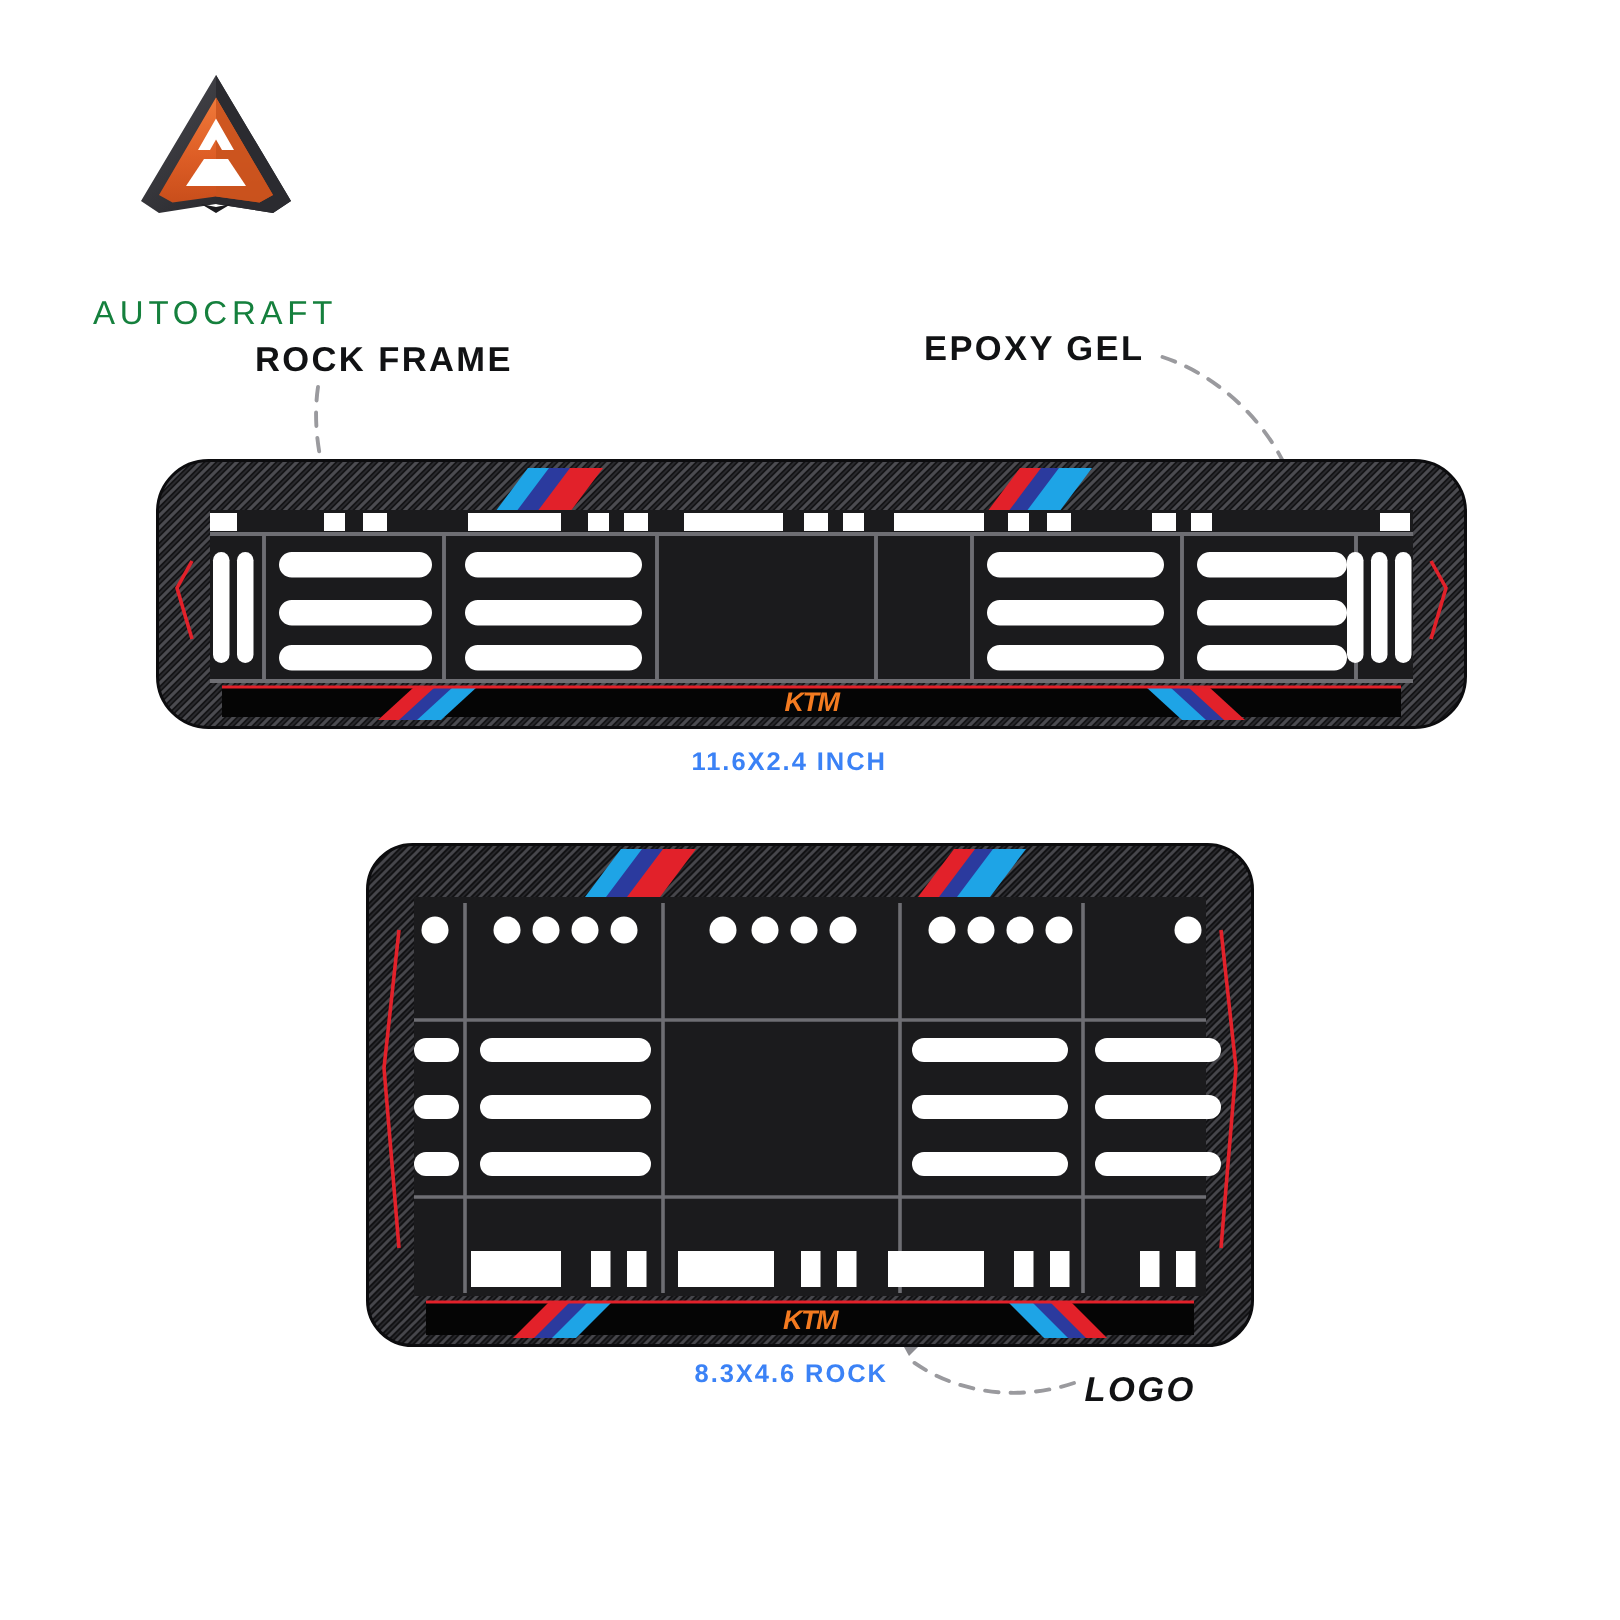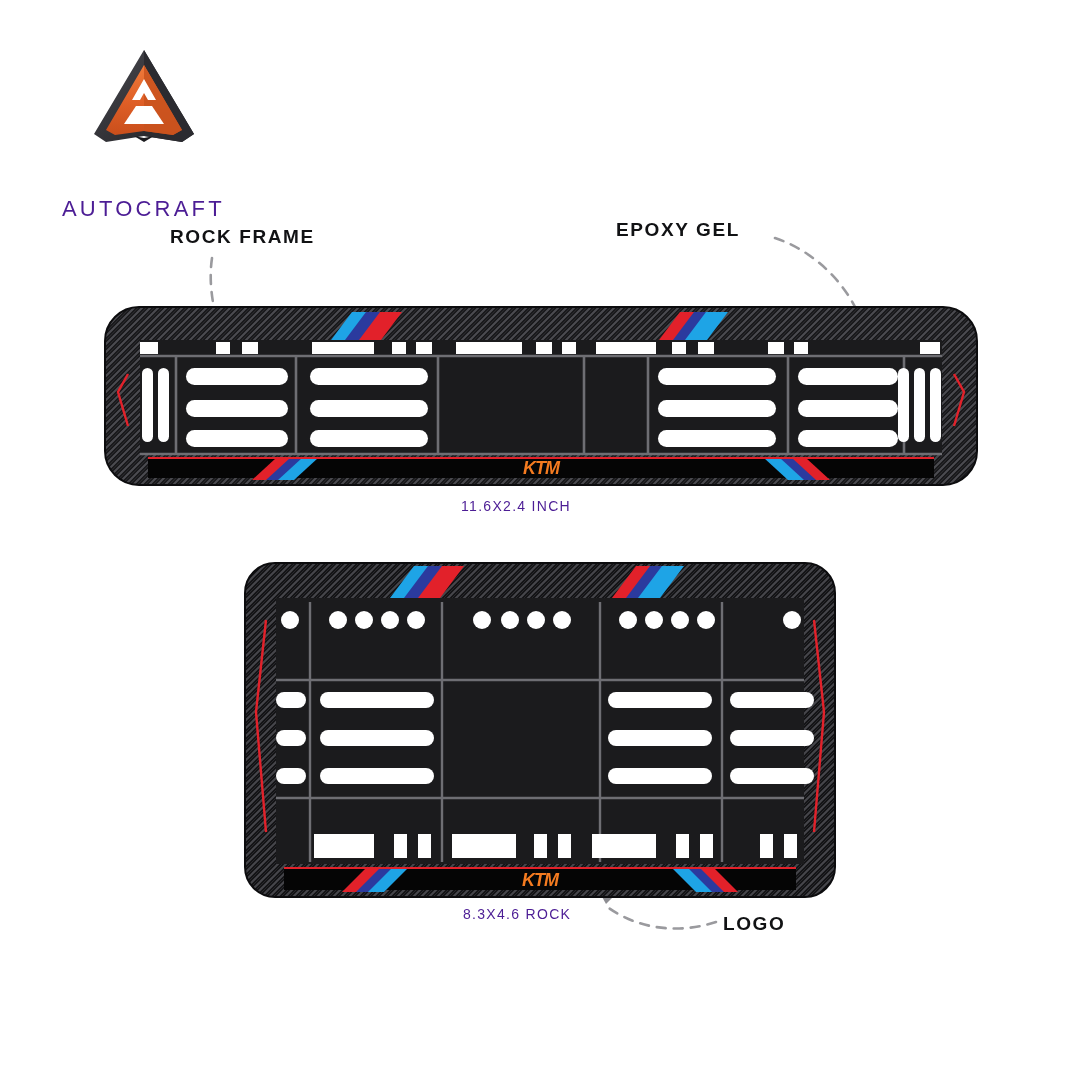--- a/index.html
+++ b/index.html
@@ -7,36 +7,36 @@
     width:1080px;height:1080px;background:#ffffff;
     font-family:"Liberation Sans",sans-serif;
     position:relative;overflow:hidden;
   }
 
   
   #brand{position:absolute;left:62px;top:48px;width:210px;height:140px;}
   #logo-mark{position:absolute;left:28px;top:0;width:108px;height:98px;}
   #brand-name{
     position:absolute;left:0px;top:148px;
-    font-size:22px;letter-spacing:3.2px;font-weight:400;color:#4c1d95;
+    font-size:22px;letter-spacing:3.2px;font-weight:400;color:#15803d;
     font-family:"Liberation Sans",sans-serif;white-space:nowrap;text-align:center;
   }
 
   
   .callout{
     position:absolute;font-weight:700;color:#111214;
-    letter-spacing:1.6px;white-space:nowrap;font-size:19px;
+    letter-spacing:1.6px;white-space:nowrap;font-size:23px;
   }
   #label-rock-frame{left:170px;top:226px;}
   #label-epoxy-gel{left:616px;top:219px;}
-  #label-logo{left:723px;top:913px;}
+  #label-logo{left:723px;top:913px;font-style:italic;}
 
   .dim-label{
-    position:absolute;font-weight:400;color:#4c1d95;
-    letter-spacing:1.3px;white-space:nowrap;font-size:14px;
+    position:absolute;font-weight:700;color:#3b82f6;
+    letter-spacing:1.3px;white-space:nowrap;font-size:17px;
   }
   #dim-1{left:461px;top:498px;}
   #dim-2{left:463px;top:906px;}
 
   .leader{position:absolute;pointer-events:none;overflow:visible;}
 
   
   .plate{position:absolute;border-radius:14px;}
   .plate svg{display:block;}
 </style>

